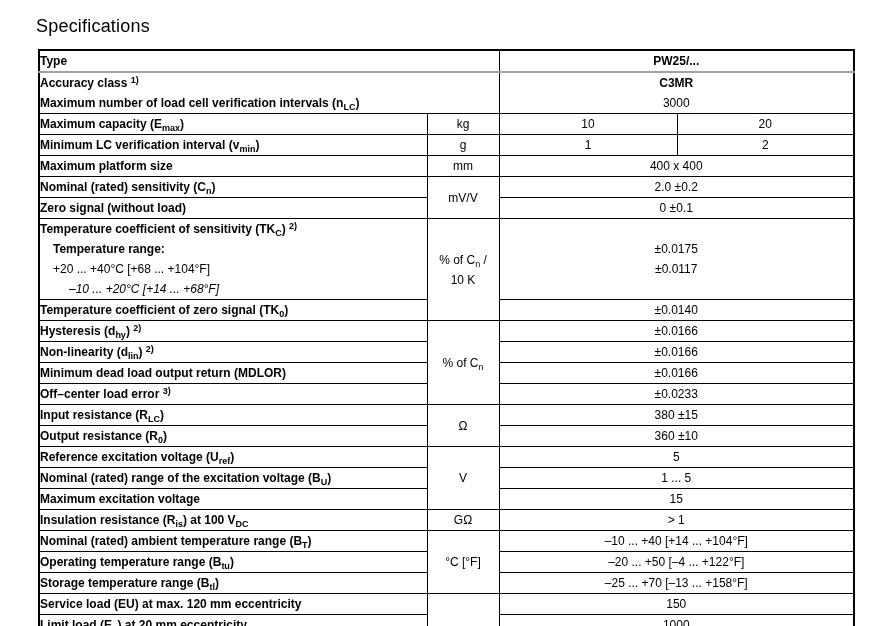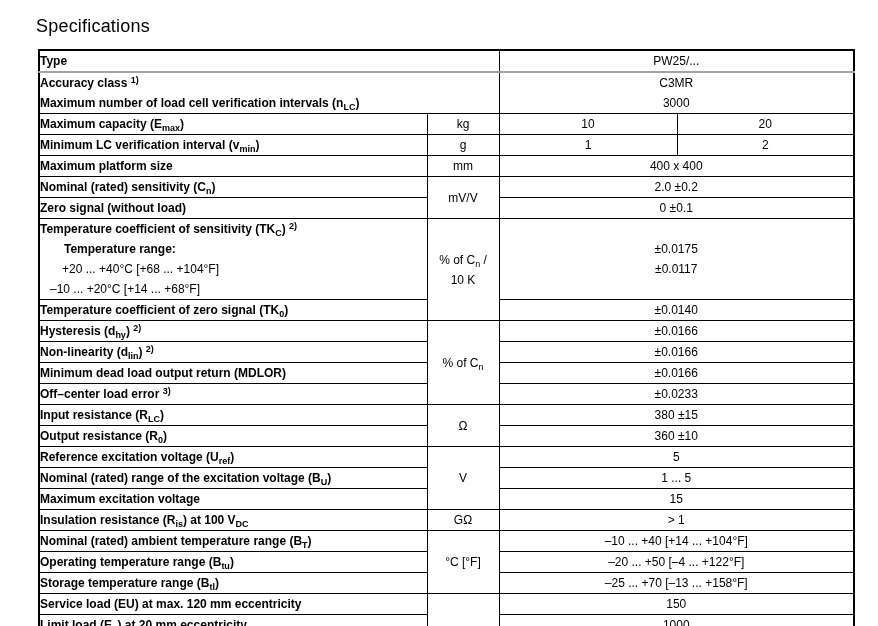--- a/index.html
+++ b/index.html
@@ -21,21 +21,21 @@
   table.spec td {
     border: 1px solid #000;
     padding: 0; font-size: 12px;
     vertical-align: middle; line-height: 20px;
     overflow: hidden;
   }
   td.label { text-align: left; font-weight: bold; padding-left: 11px; padding-right: 3px; }
   td.unit, td.value { text-align: center; font-weight: normal; }
   .line { white-space: nowrap; }
   .reg { font-weight: normal; }
-  .bold { font-weight: normal; }
+  .bold { font-weight: bold; }
   td.vbottom { vertical-align: bottom; padding-bottom: 1px; }
   tr.type-row td { border-bottom: 2px solid #a3a3a3; }
   td.biglabel { font-size: 14px; }
   sub, sup { font-size: 9px; line-height: 0; }
   sub { vertical-align: -3px; }
   sup { vertical-align: 4px; }
 </style>
 </head>
 <body>
 
@@ -121,23 +121,23 @@
         <td class="label">
           <div class="line">Zero signal (without load)</div>
         </td>
         <td class="value" colspan="2">
           <div class="line">0 ±0.1</div>
         </td>
       </tr>
       <tr style="height: 80px;">
         <td class="label">
           <div class="line">Temperature coefficient of sensitivity (TK<sub>C</sub>) <sup>2)</sup></div>
-          <div class="line" style="padding-left: 24px;">Temperature range:</div>
-          <div class="line reg" style="padding-left: 22px;">+20 ... +40°C [+68 ... +104°F]</div>
-          <div class="line reg" style="padding-left: 10px;">–10 ... +20°C [+14 ... +68°F]</div>
+          <div class="line" style="padding-left: 13px;">Temperature range:</div>
+          <div class="line reg" style="padding-left: 13px;">+20 ... +40°C [+68 ... +104°F]</div>
+          <div class="line reg" style="padding-left: 29px; font-style: italic;">–10 ... +20°C [+14 ... +68°F]</div>
         </td>
         <td class="unit" rowspan="2">
           <div class="line">% of C<sub>n</sub> /</div>
           <div class="line">10 K</div>
         </td>
         <td class="value vbottom" colspan="2">
           <div class="line">±0.0175</div>
           <div class="line">±0.0117</div>
         </td>
       </tr>

